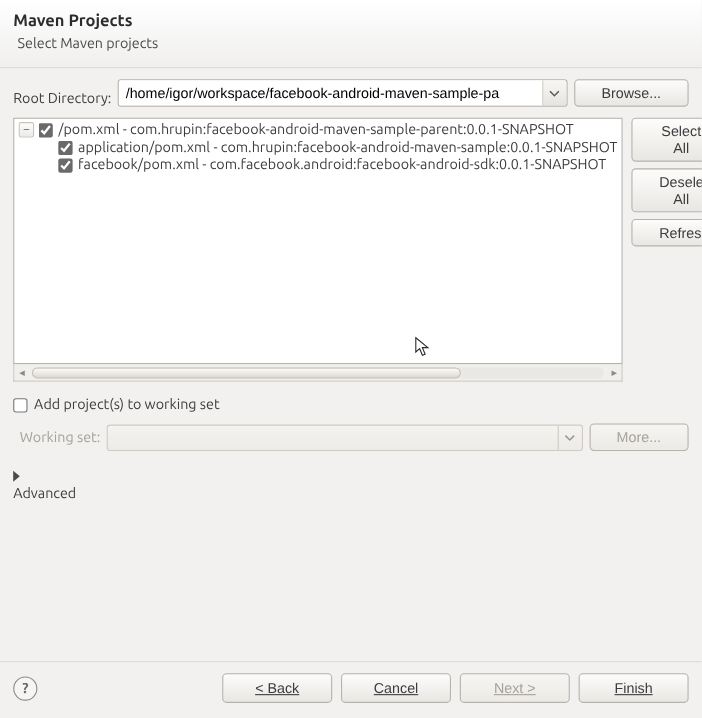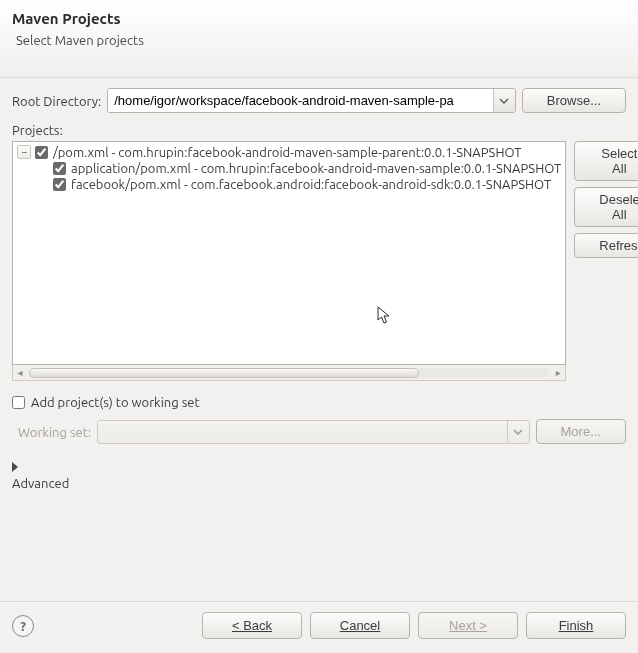--- a/index.html
+++ b/index.html
@@ -7,41 +7,41 @@
     font-family: "Ubuntu", "Segoe UI", Arial, sans-serif;
     font-size: 13px;
     color: #3c3c3c;
     background: #f2f1f0;
     width: 638px;
     height: 653px;
     overflow: hidden;
     position: relative;
   }
   .header {
-    padding: 10px 12px 30px 12px;
+    padding: 10px 12px 14px 12px;
     background: linear-gradient(to bottom, #ffffff, #f0efee);
     border-bottom: 1px solid #dcdbd9;
   }
   .header h1 {
     font-size: 15px;
     font-weight: bold;
     color: #2c2c2c;
     margin-bottom: 6px;
   }
   .header p {
     font-size: 13px;
     color: #4a4a4a;
     margin-left: 4px;
   }
   .content {
     padding: 10px 12px 6px 12px;
   }
   .field-row {
     display: flex;
-    align-items: center;
+    align-items: flex-end;
     gap: 6px;
     margin-bottom: 10px;
   }
   .field-label {
     color: #3c3c3c;
   }
   .input-wrap {
     flex: 1;
     display: flex;
     border: 1px solid #b6b2ac;
@@ -264,21 +264,20 @@
       <input type="text" value="/home/igor/workspace/facebook-android-maven-sample-pa" style="">
       <button class="dropdown-btn">
         <svg viewBox="0 0 10 10">
             <path d="M1 3 L5 7 L9 3" fill="none" stroke="#5a5a5a" stroke-width="1.4"></path>
           </svg>
       </button>
     </div>
     <button class="btn">Browse...</button>
   </div>
 
-  <div class="projects-label">Projects:</div>
 
   <div class="projects-area">
     <div class="tree-wrap">
       <div class="tree" id="tree">
           <div class="tree-row">
             <span class="tree-toggle">−</span>
             <input type="checkbox" class="tree-checkbox" checked="" style="">
             <span class="tree-text">/pom.xml - com.hrupin:facebook-android-maven-sample-parent:0.0.1-SNAPSHOT</span>
           </div>
           <div class="tree-row">

